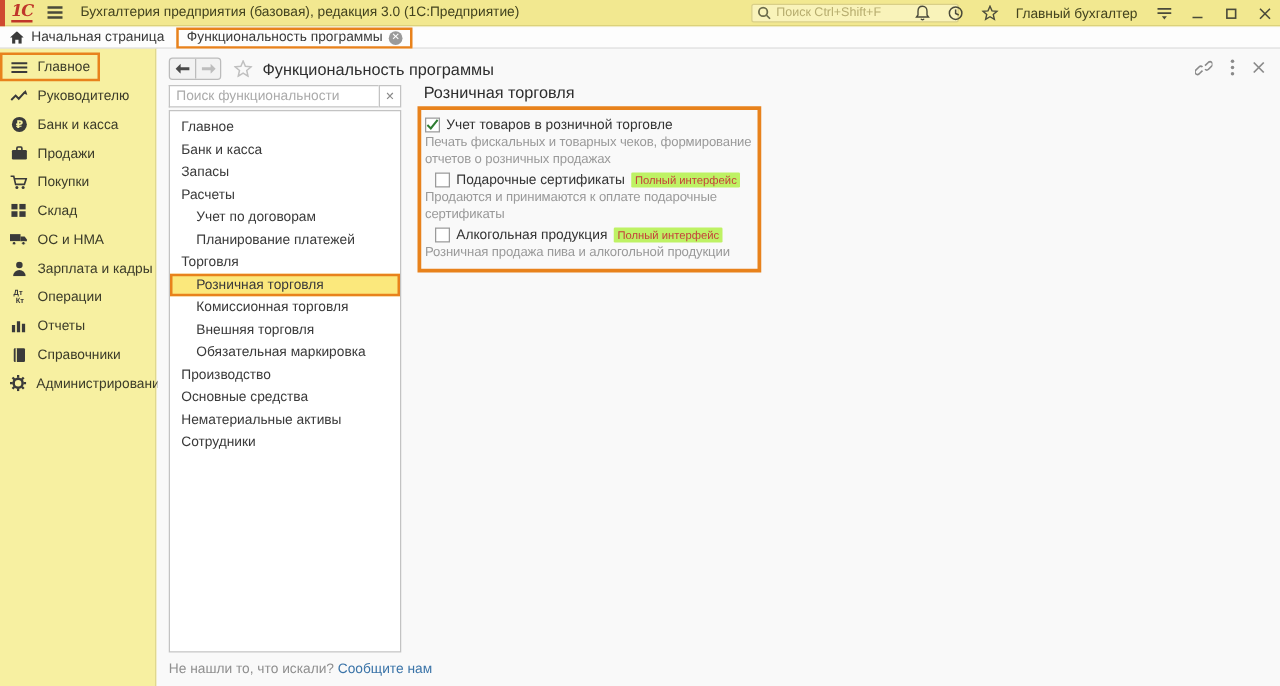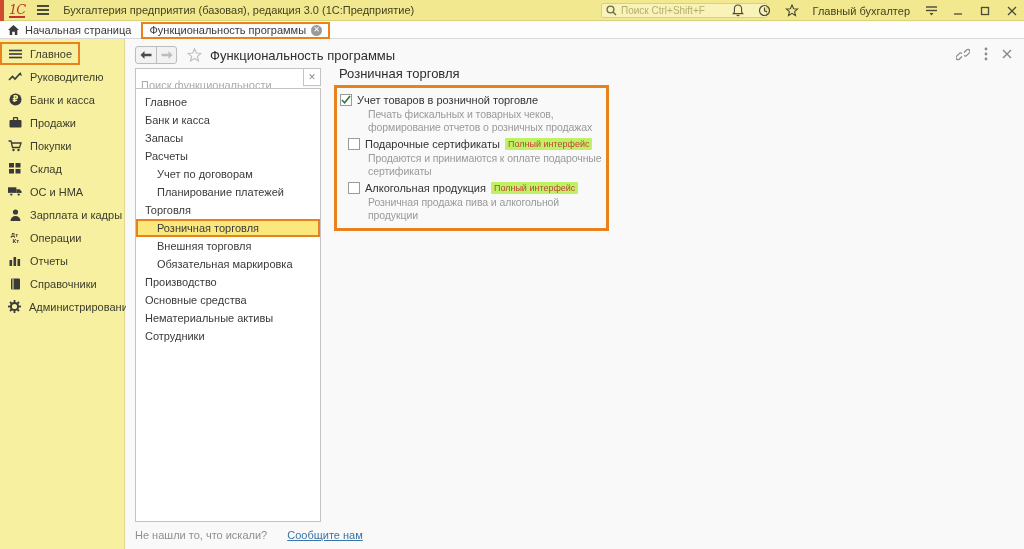--- a/index.html
+++ b/index.html
@@ -4,21 +4,21 @@
 <style>
   * { margin:0; padding:0; box-sizing:border-box; }
   html,body { width:1024px; height:549px; overflow:hidden; }
   body { font-family:"Liberation Sans", sans-serif; font-size:11px; color:#333; background:#f8f8f8; }
   .screen { position:relative; width:1024px; height:549px; }
 
   
   .topbar { position:absolute; left:0; top:0; width:1024px; height:21px;
     background:#f2e890; border-bottom:1px solid #dcd27c; display:flex; align-items:center; }
   .red-strip { position:absolute; left:0; top:0; width:4px; height:21px; background:#cf4a30; }
-  .logo { margin-left:9px; font-family:"DejaVu Serif", serif; font-style:italic; font-weight:normal;
+  .logo { margin-left:9px; font-family:"DejaVu Serif", serif; font-style:italic; font-weight:bold;
     font-size:13px; color:#bf362a; letter-spacing:-1px; border-bottom:2px solid #bf362a; line-height:13px; }
   .hamburger { margin-left:12px; display:inline-flex; flex-direction:column; gap:2px; cursor:pointer; }
   .hamburger i { display:block; width:12px; height:2px; background:#4a4a3a; }
   .app-title { margin-left:14px; color:#43431f; }
   .top-search { position:absolute; left:601px; top:3px; width:166px; height:15px; background:#f9f3ba;
     border:1px solid #d9cf88; border-radius:2px; display:flex; align-items:center; padding:0 4px; }
   .top-search input { border:none; outline:none; background:transparent; font-family:inherit;
     font-size:10px; color:#555; width:170px; margin-left:4px; }
   .top-search input::placeholder { color:#b6ac6e; }
   .top-icons { position:absolute; right:4px; top:0; height:21px; display:flex; align-items:center; gap:11px; }
@@ -50,43 +50,43 @@
   .navbtn { width:20px; height:16px; display:inline-flex; align-items:center; justify-content:center; cursor:pointer; }
   .navbtn + .navbtn { border-left:1px solid #bcbcbc; }
   .hdr-star { margin-left:10px; display:inline-flex; }
   .win-title { margin-left:8px; font-size:13px; color:#2e2e2e; }
   .win-icons { position:absolute; right:12px; top:8px; display:flex; gap:14px; align-items:center; }
   .win-icons .wicon { display:inline-flex; cursor:pointer; }
 
   
   .func-search { position:absolute; left:9px; top:29px; width:186px; height:18px; display:flex; }
   .func-search input { flex:1; border:1px solid #c3c3c3; border-right:none; background:#fff; outline:none;
-    font-family:inherit; font-size:11px; padding:16px 5px; color:#444; }
+    font-family:inherit; font-size:11px; padding:0 5px; color:#444; }
   .func-search input::placeholder { color:#ababab; }
   .clear-btn { width:18px; height:18px; border:1px solid #c3c3c3; background:#fff; display:inline-flex;
     align-items:center; justify-content:center; color:#8a8a8a; font-size:9px; cursor:pointer; }
   .nav-list { position:absolute; left:9px; top:49px; width:186px; height:434px; background:#fff;
     border:1px solid #c3c3c3; padding-top:4px; }
   .nav-item { height:18px; display:flex; align-items:center; padding-left:9px; cursor:pointer; color:#3a3a3a; }
   .nav-item.lvl1 { padding-left:21px; }
   .nav-item.selected { background:#fbe87c; border:2px solid #e8821c; padding-left:19px; }
   .footer-line { position:absolute; left:9px; top:490px; color:#8f8f8f; }
-  .footer-line a { color:#3b74a8; text-decoration:underline; cursor:pointer; margin-left:20px; }
+  .footer-line a { color:#3b74a8; cursor:pointer; margin-left:3px; }
 
   
   .section-title { position:absolute; left:213px; top:27px; font-size:13px; color:#2e2e2e; }
   .options-box { position:absolute; left:208px; top:46px; width:275px; border:3px solid #e8821c;
     background:#f9f9f9; padding:4px 3px 6px 3px; }
   .opt-row { display:flex; align-items:center; gap:5px; margin-top:2px; }
   .opt-row.indent { margin-left:8px; margin-top:4px; }
   .cbox { width:12px; height:12px; border:1px solid #9a9a9a; background:#fff; display:inline-flex;
     align-items:center; justify-content:center; flex:none; cursor:pointer; }
   .opt-label { color:#333; cursor:default; }
   .badge { background:#bef264; color:#c4423a; font-size:9px; padding:0 3px; line-height:12px; border-radius:1px; }
-  .opt-desc { color:#9a9a9a; font-size:10.5px; letter-spacing:-0.1px; margin-top:2px; line-height:13px;margin-left:28px; }
+  .opt-desc { color:#9a9a9a; font-size:10.5px; letter-spacing:-0.1px; margin-top:2px; line-height:13px; }
 
   svg { display:block; }
 </style>
 </head>
 <body>
 
 <div class="screen">
 
   <div class="topbar">
     <div class="red-strip"></div>
@@ -361,20 +361,23 @@
       <div class="nav-item lvl1">
           <span>Планирование платежей</span>
         </div>
       <div class="nav-item lvl0">
           <span>Торговля</span>
         </div>
       <div class="nav-item lvl1 selected">
           <span>Розничная торговля</span>
         </div>
       <div class="nav-item lvl1">
+          <span>Комиссионная торговля</span>
+        </div>
+      <div class="nav-item lvl1">
           <span>Внешняя торговля</span>
         </div>
       <div class="nav-item lvl1">
           <span>Обязательная маркировка</span>
         </div>
       <div class="nav-item lvl0">
           <span>Производство</span>
         </div>
       <div class="nav-item lvl0">
           <span>Основные средства</span>

